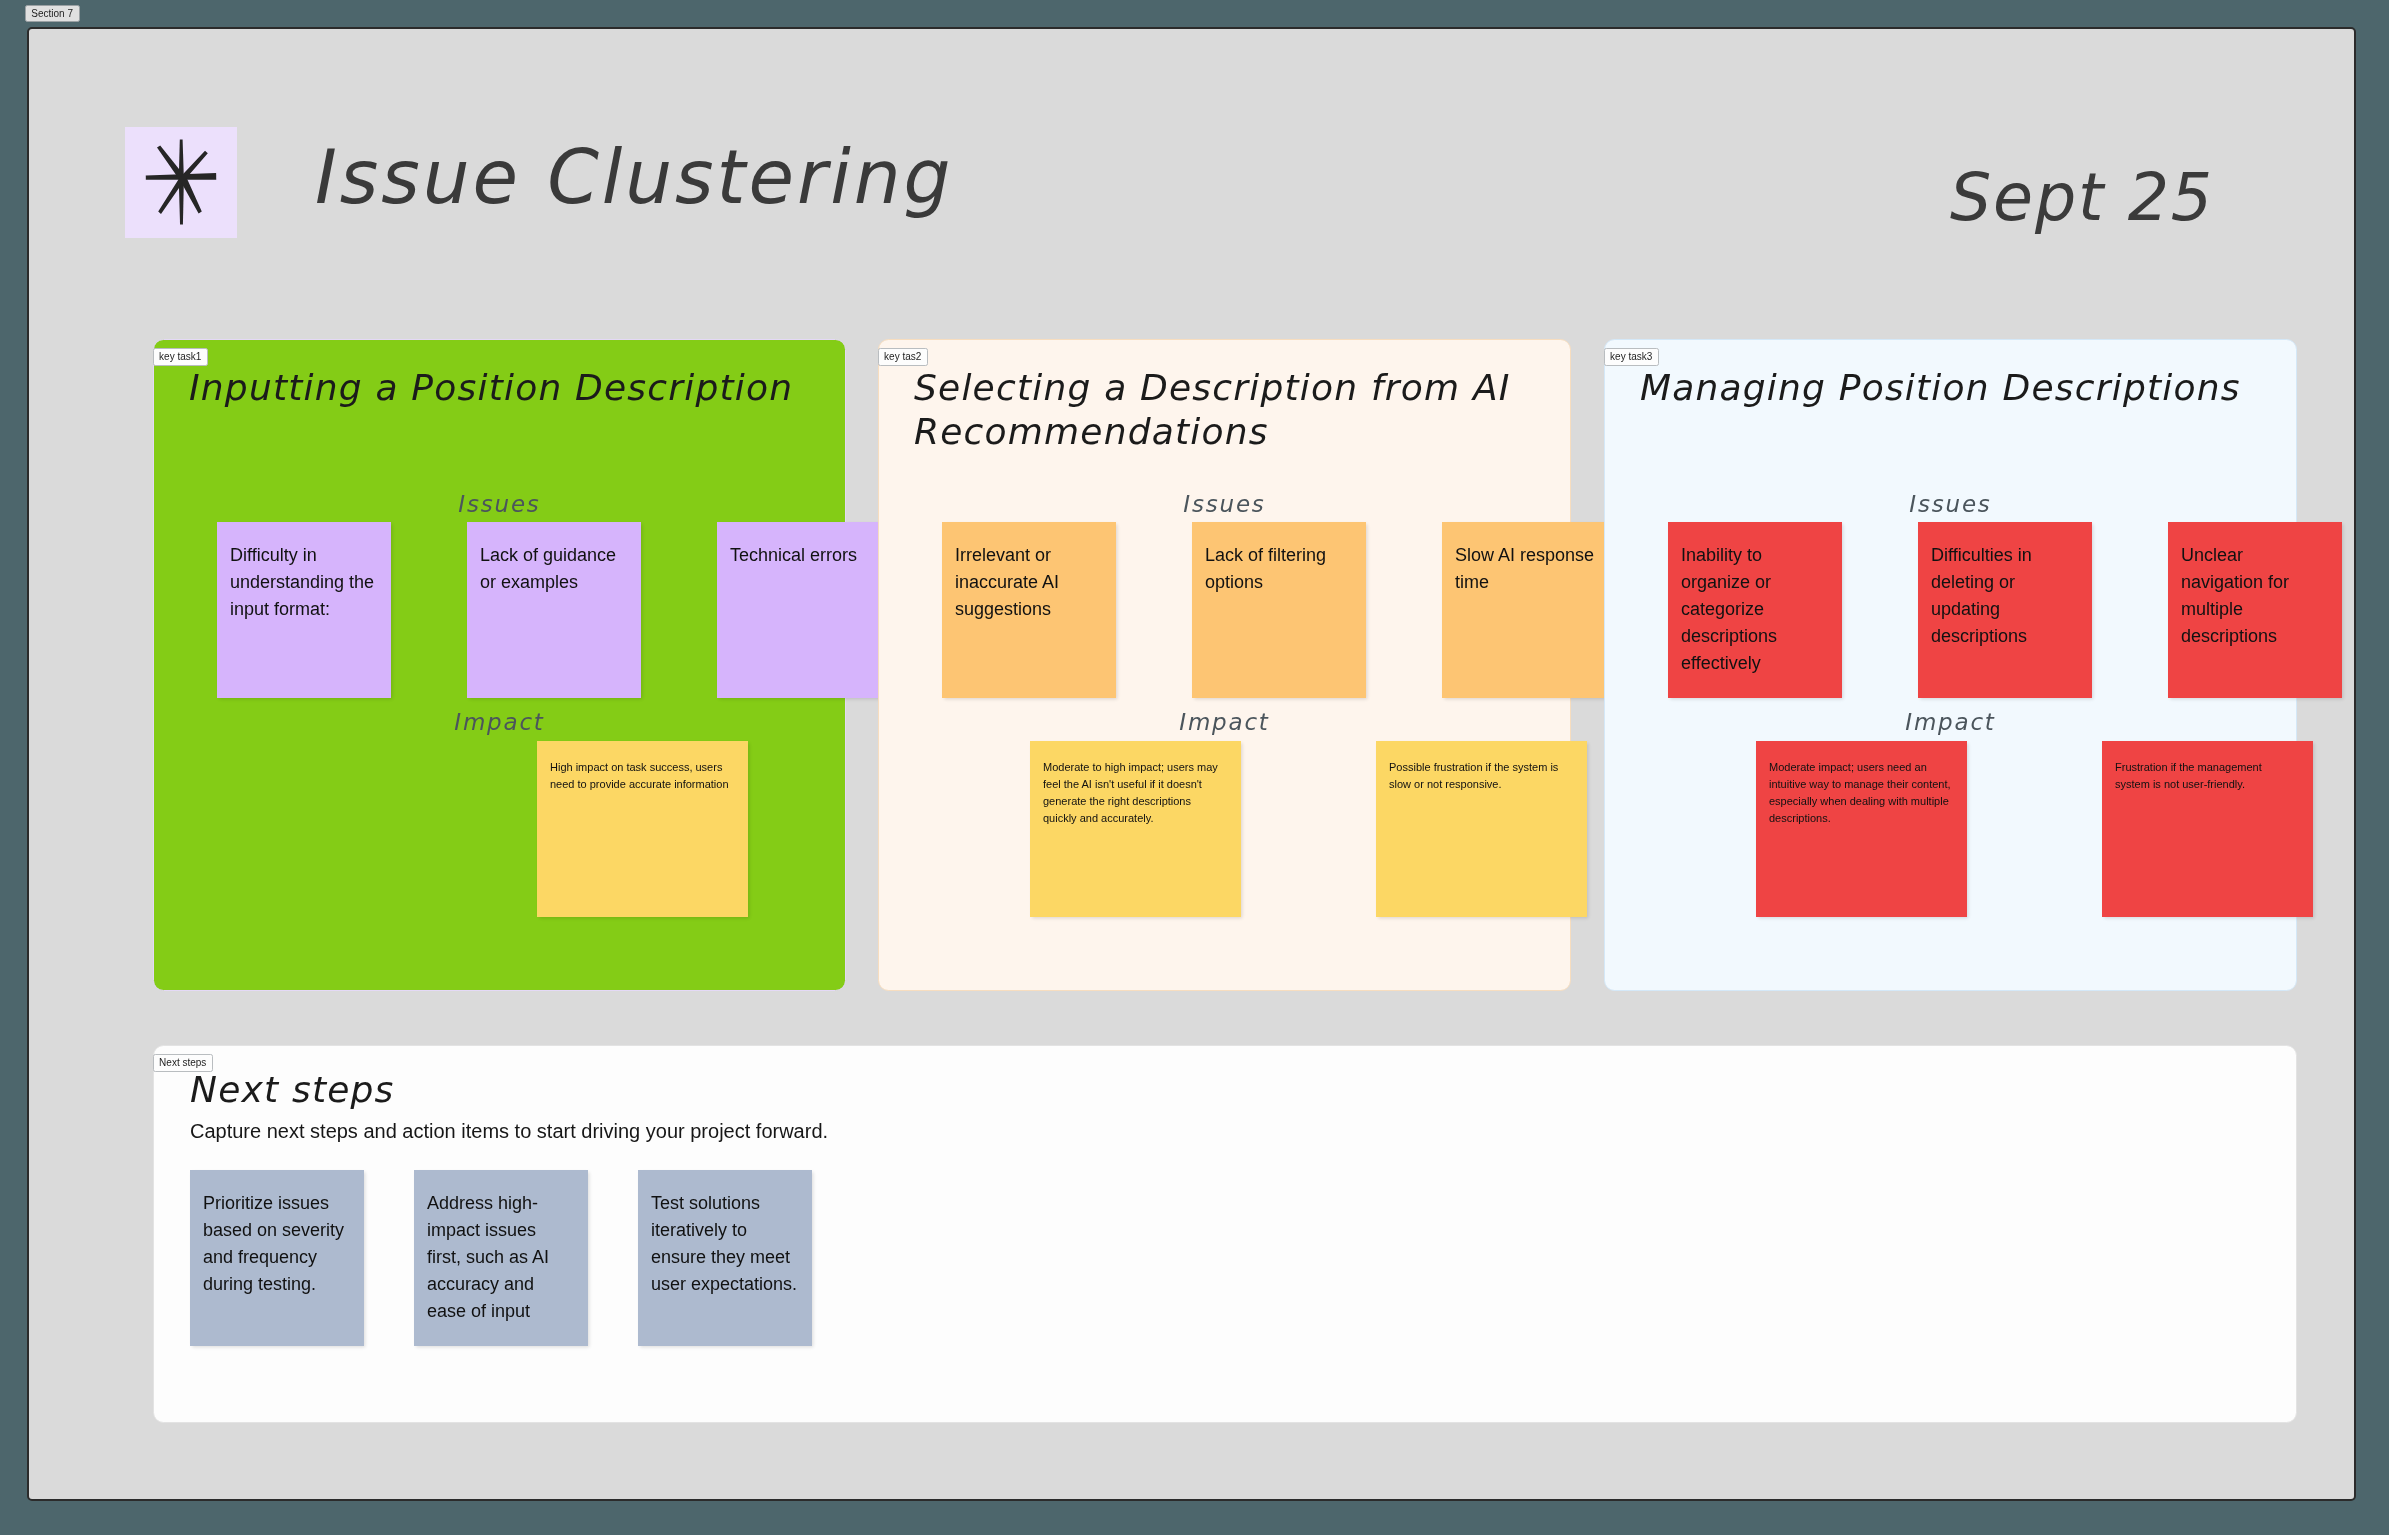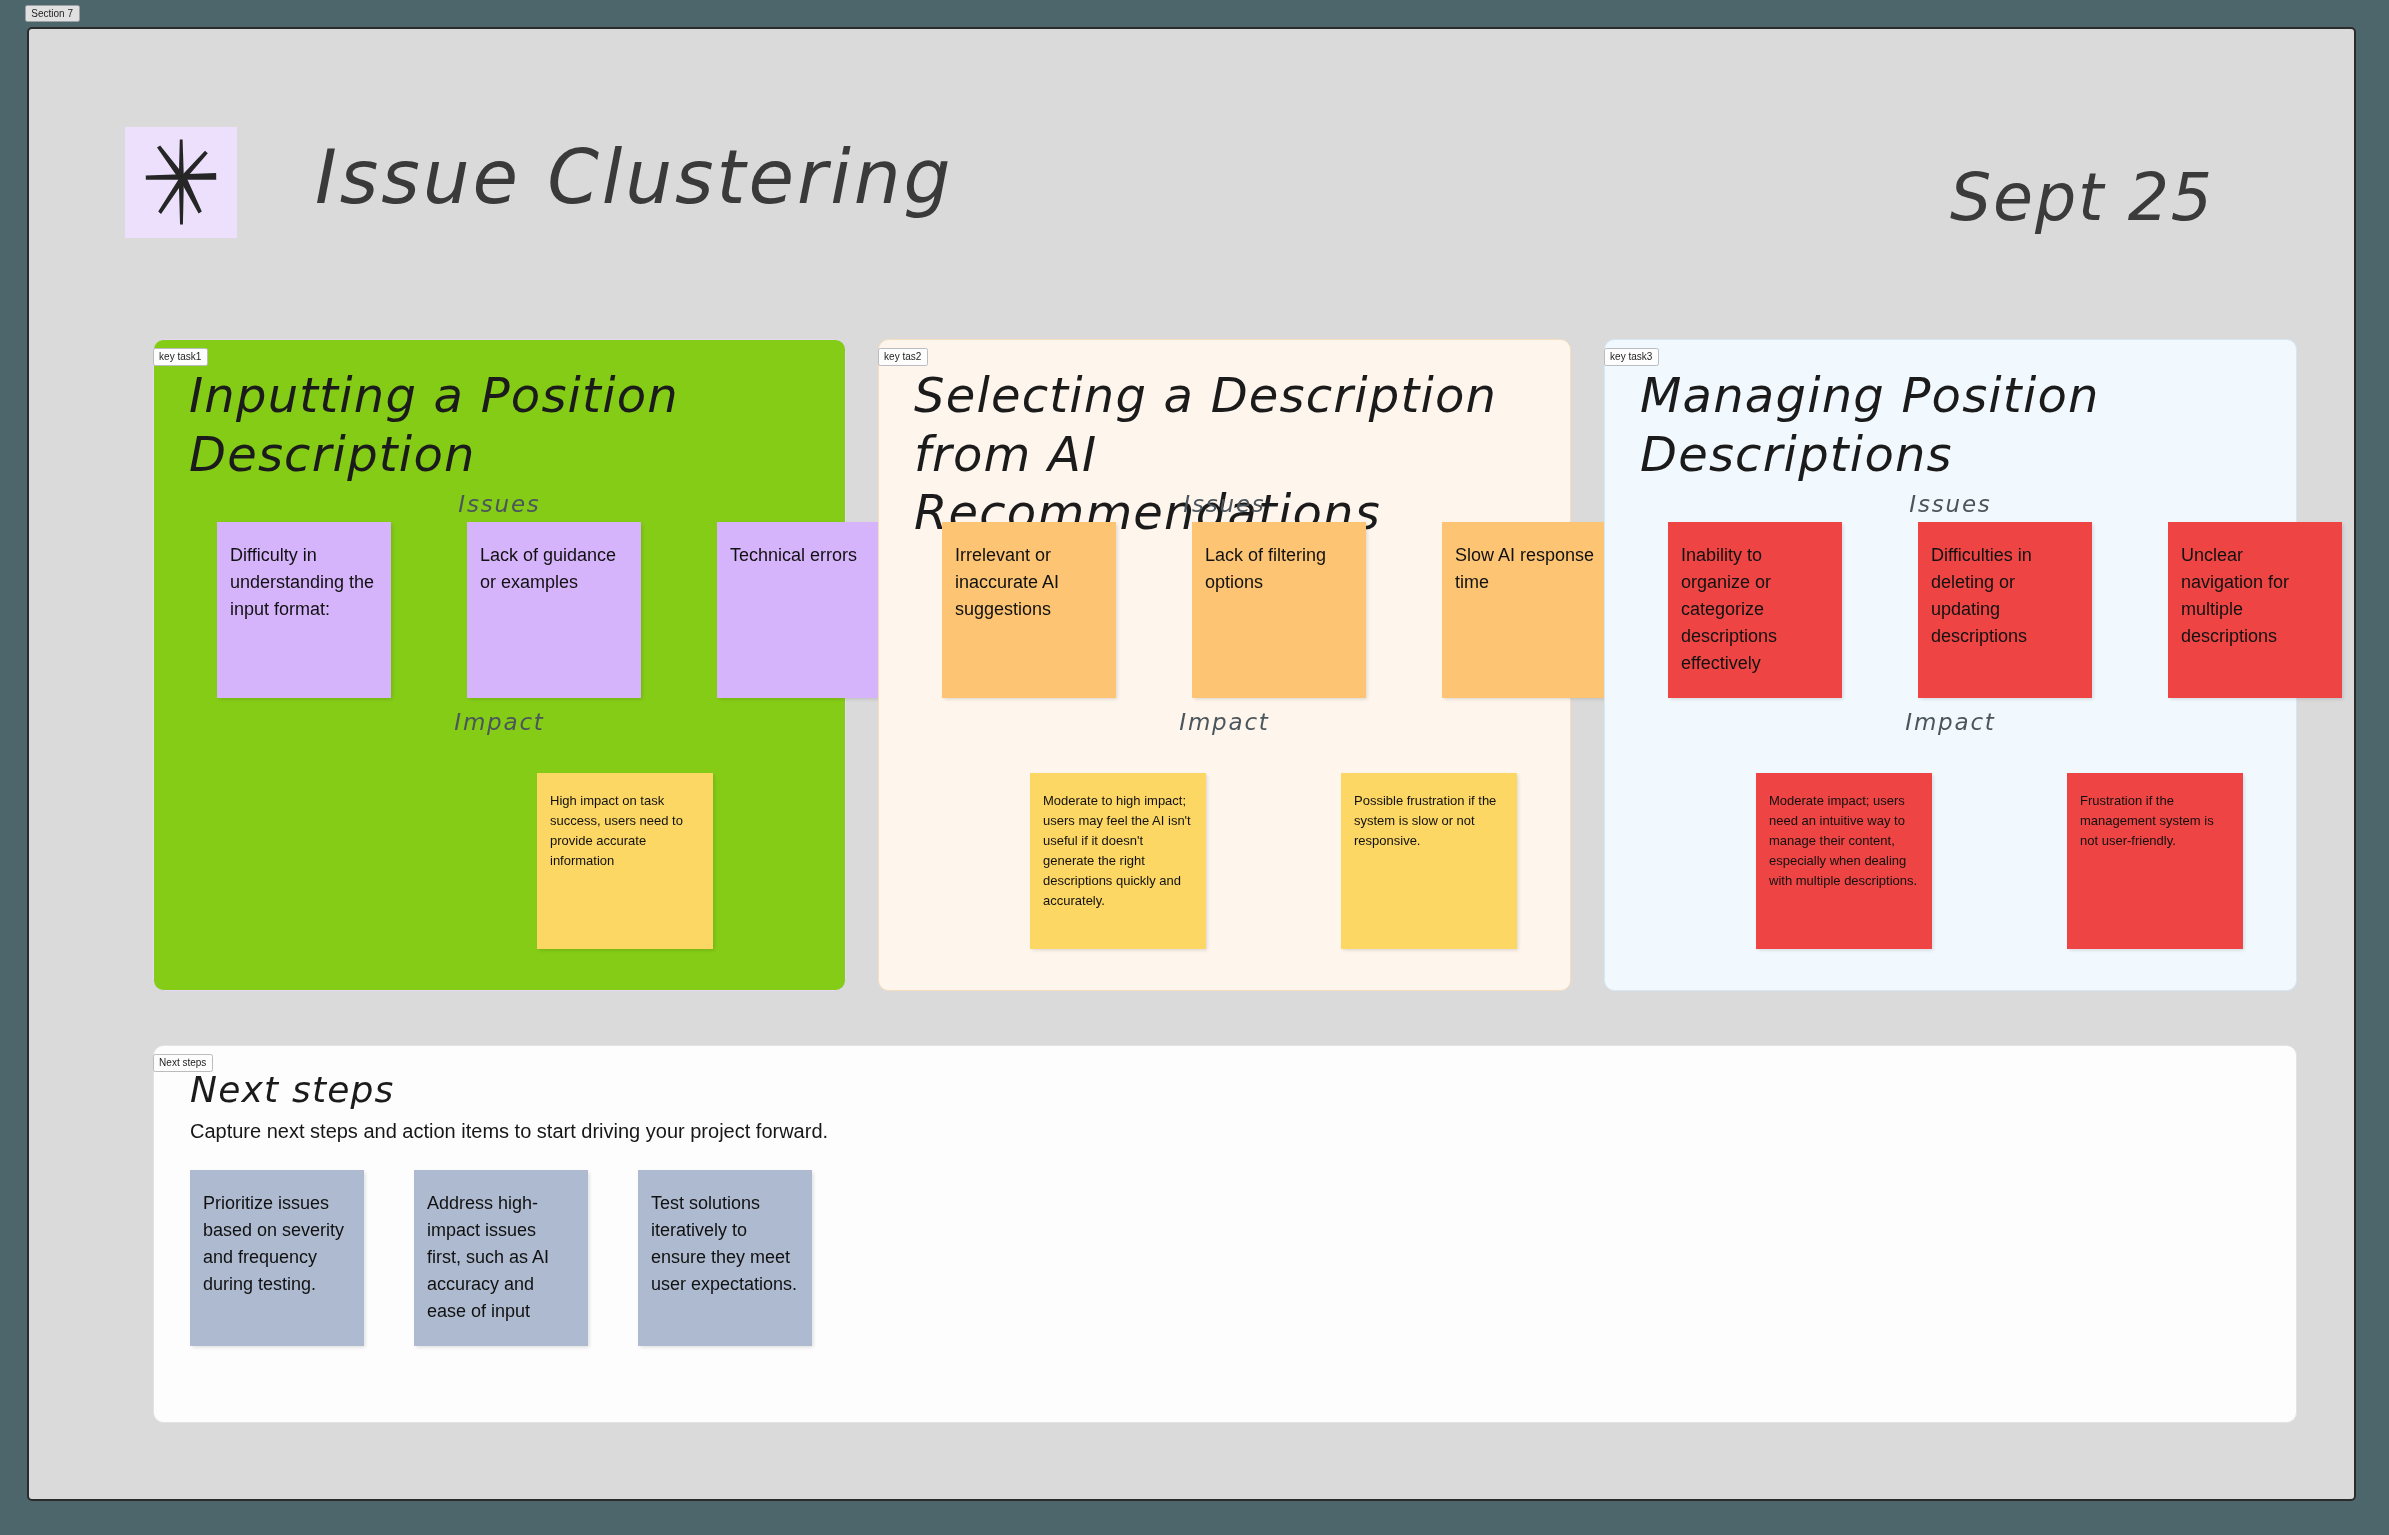--- a/index.html
+++ b/index.html
@@ -107,21 +107,21 @@
     line-height: 1;
     white-space: nowrap;
   }
 
   .card-title {
     position: absolute;
     left: 35px;
     top: 26px;
     width: 618px;
     font-family: "DejaVu Sans", sans-serif;
-    font-size: 48px;
+    font-size: 36px;
     font-style: italic;
     letter-spacing: 1.2px;
     line-height: 1.22;
     color: #1b1b1b;
   }
 
   .section-label {
     position: absolute;
     width: 100%;
     text-align: center;
@@ -145,26 +145,25 @@
     color: #111;
     line-height: 1.5;
     overflow: hidden;
   }
   .note-issue {
     width: 174px;
     height: 176px;
     font-size: 18px;
   }
   .note-impact {
-    width: 176px;
+    width: 211px;
     height: 176px;
-    font-size: 13px;
+    font-size: 11px;
     padding: 17.5px 14px 9.3px 13px;
     line-height: 1.55;
-    margin-top: 32px;
   }
 
   .purple-note { background: #d6b4fc; }
   .orange-note { background: #fdc573; }
   .blue-note   { background: #ef4444; }
   .yellow-note { background: #fcd764; }
   .slate-note  { background: #adbacf; }
 
   
   #card-1 .row-impact { left: 383px; top: 401px; gap: 50px; }

